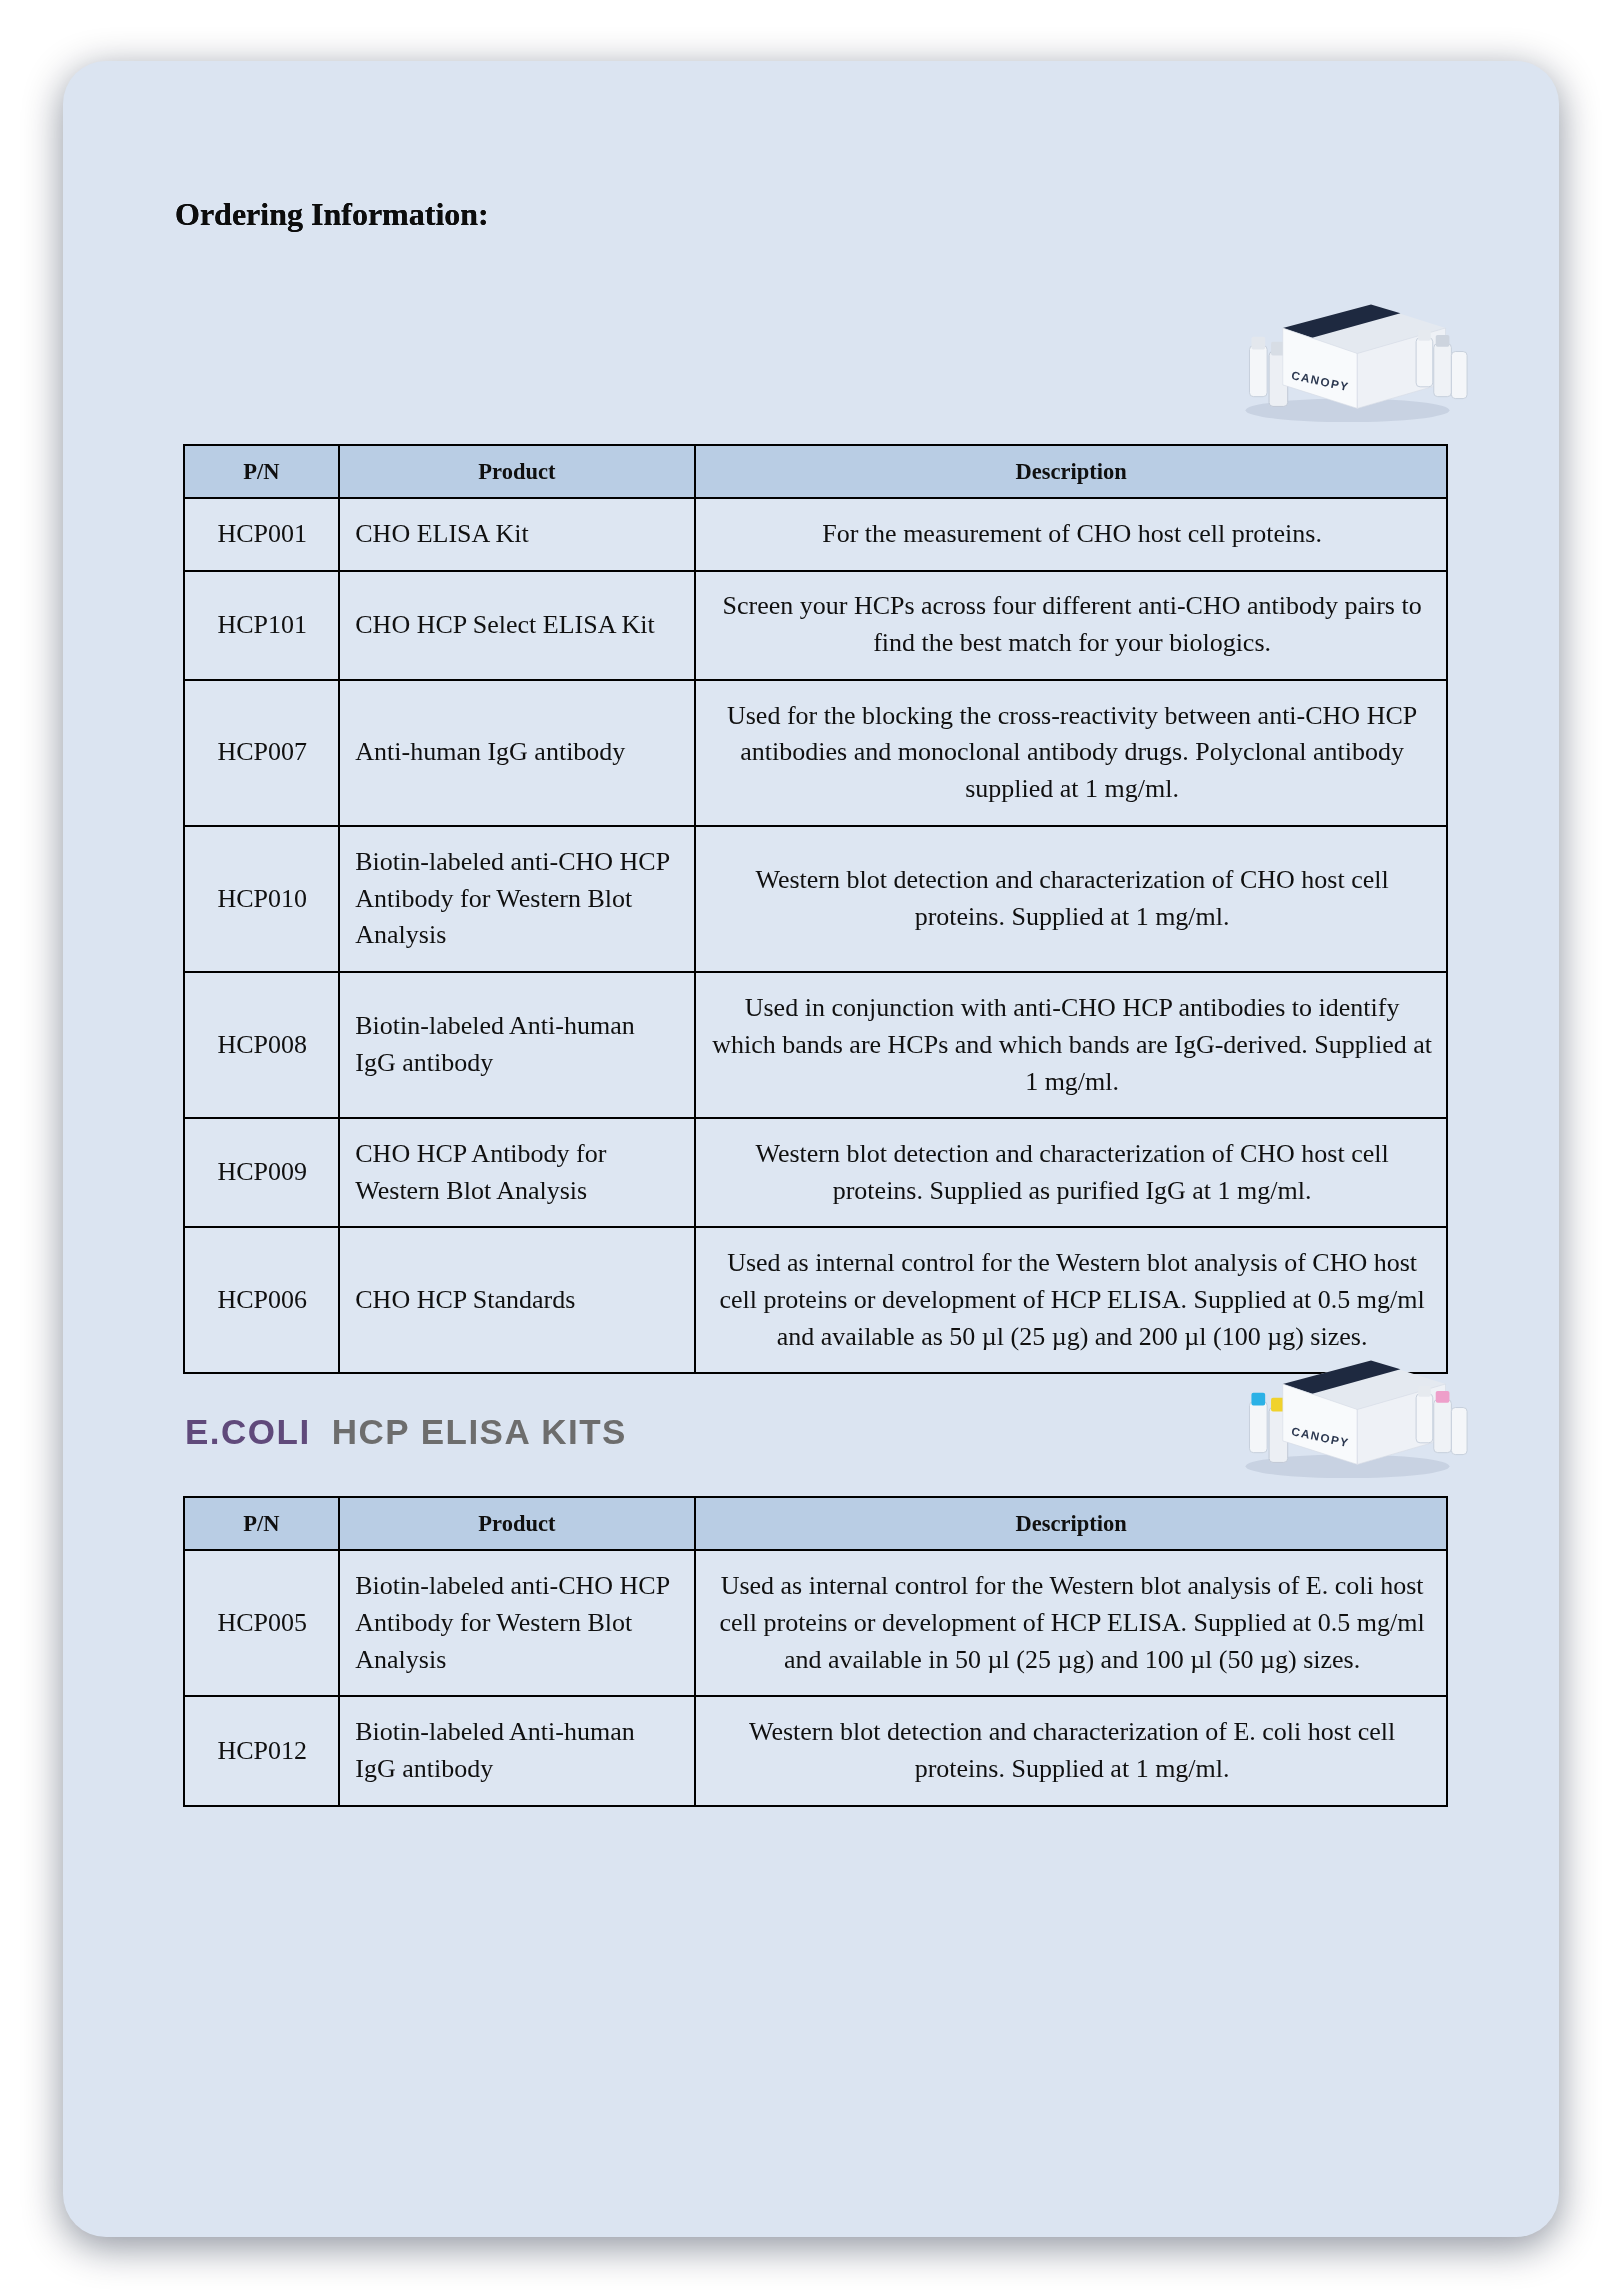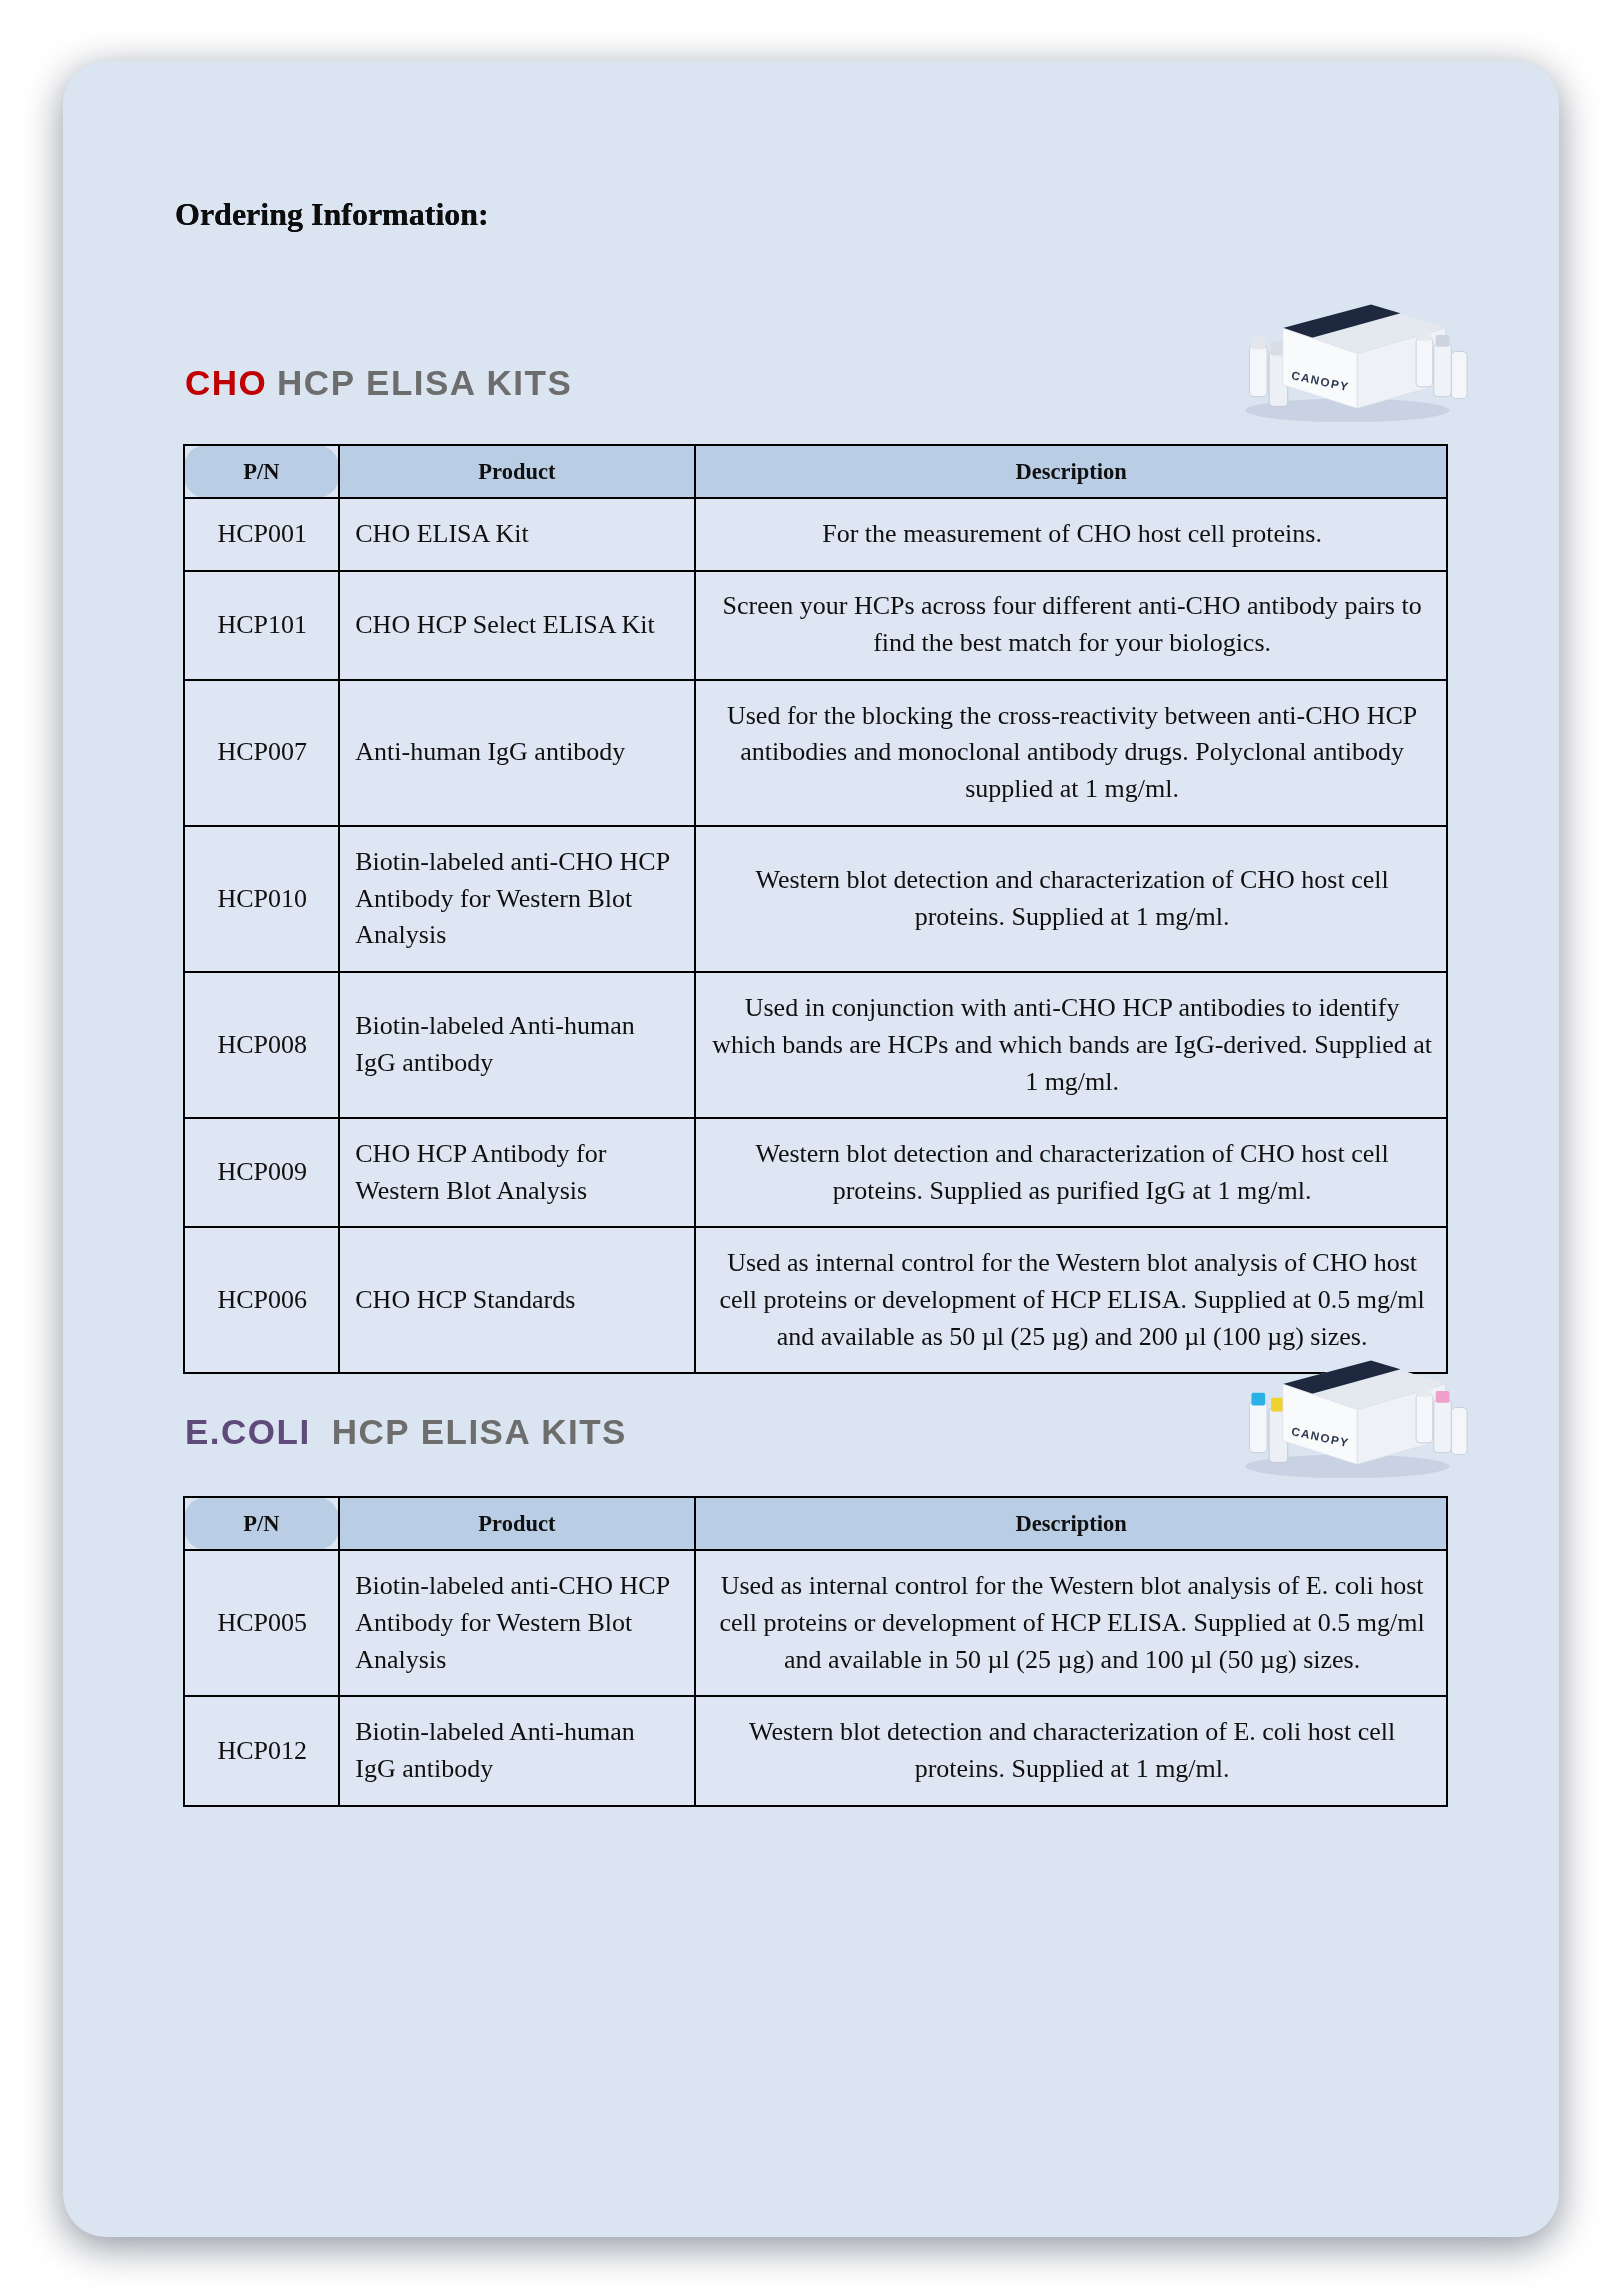--- a/index.html
+++ b/index.html
@@ -39,38 +39,35 @@
   table{
     border-collapse:collapse;width:100%;
     background:#dde6f2;border:2.9px solid #000;
     table-layout:fixed;
   }
   th,td{border:2px solid #000;font-family:"Liberation Serif",serif;color:#101010;}
   th{
     background:#b9cde4;font-size:22.5px;font-weight:bold;
     padding:12.7px 7.8px;text-align:center;
   }
-  th.col-pn{width:137px;border-radius:22px;}
+  th.col-pn{width:137px;}
   th.col-product{width:339px;}
   td{font-size:26px;padding:16.7px 13.7px 16.7px 15.7px;vertical-align:middle;line-height:1.42;}
   td.col-pn{text-align:center;}
   td.col-product{text-align:left;margin-top:46px;}
   td.col-description{text-align:center;}
 </style>
 </head>
 <body>
 
 <div class="page">
   <div class="card">
 
     <div class="title">Ordering Information:</div>
 
-    <div class="section-heading heading-1">
-      <span class="accent-cho">CHO</span><span>HCP ELISA KITS</span>
-    </div>
 
     <svg class="kit kit-1" viewBox="0 0 252 152">
       <ellipse cx="126" cy="134" rx="104" ry="12" fill="rgba(40,60,100,0.10)"></ellipse>
       <g>
         <rect x="26" y="68" width="18" height="52" rx="4" fill="#f4f6f9" stroke="#c6cfdb"></rect>
         <rect x="28" y="59" width="14" height="13" rx="2" fill="#e3e7ed"></rect>
         <rect x="46" y="74" width="19" height="56" rx="4" fill="#eceff4" stroke="#bfc8d5"></rect>
         <rect x="48" y="64" width="15" height="14" rx="2" fill="#d7dde5"></rect>
       </g>
       <g>

